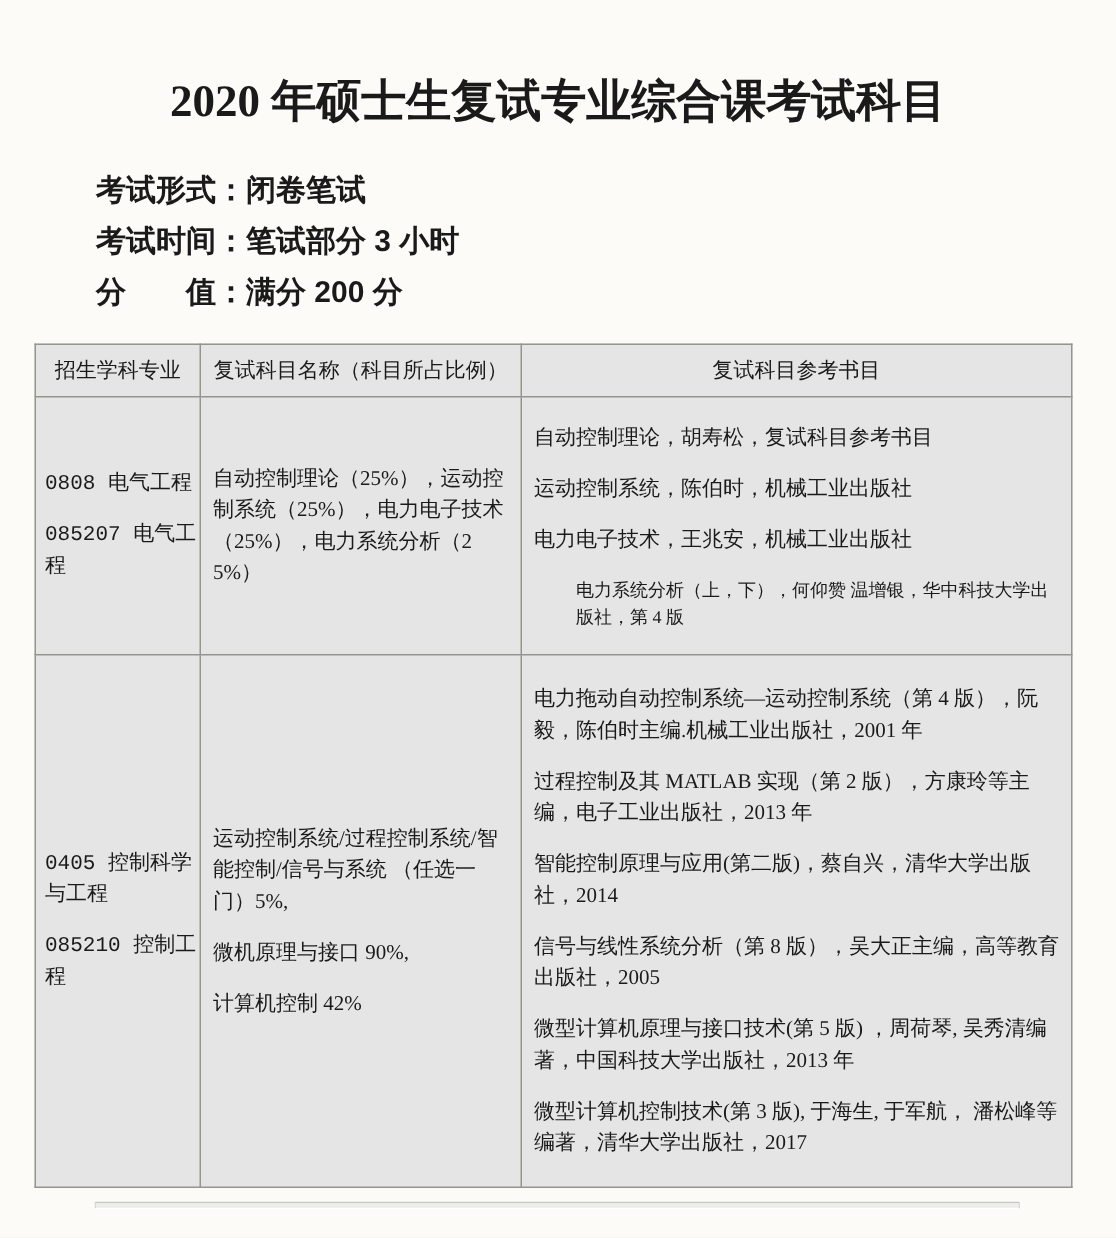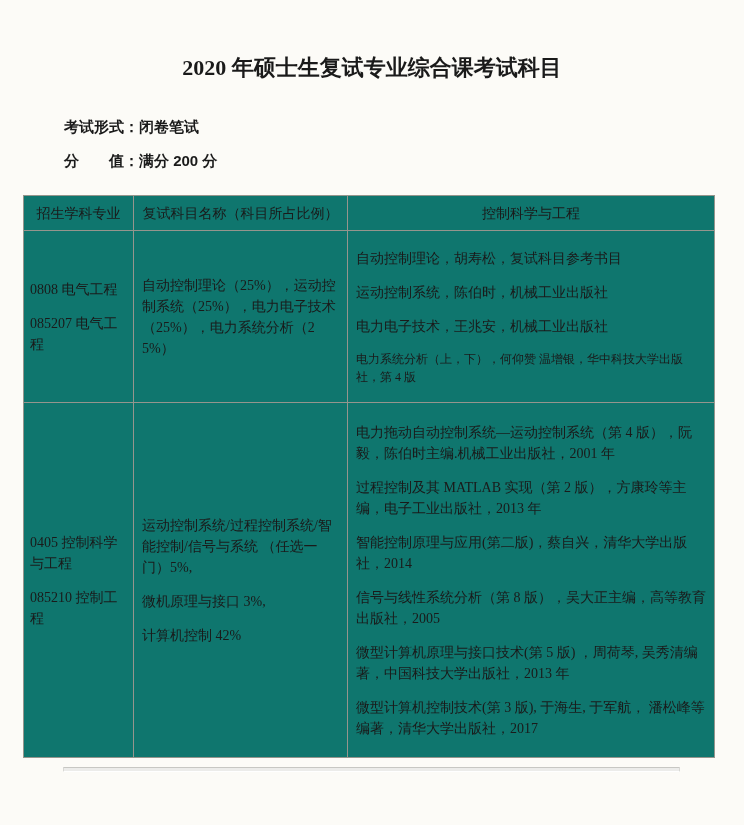--- a/index.html
+++ b/index.html
@@ -8,41 +8,41 @@
     width: 744px;
     height: 825px;
     background: #fcfbf7;
     color: #1a1a1a;
     font-family: "Liberation Serif", "DejaVu Serif", serif;
     overflow: hidden;
   }
   .doc-title {
     padding-top: 54px;
     text-align: center;
-    font-size: 22px;
+    font-size: 30px;
     font-weight: bold;
     line-height: 28px;
     font-family: "Liberation Serif", "DejaVu Serif", serif;
   }
   .info-block {
     margin: 28px 0 0 64px;
   }
   .info-line {
     font-family: "Liberation Sans", "DejaVu Sans", sans-serif;
     font-weight: bold;
-    font-size: 15px;
+    font-size: 20px;
     line-height: 34px;
     white-space: pre;
   }
   table.exam-table {
     margin: 17px 0 0 23px;
     width: 691px;
     table-layout: fixed;
     border-collapse: collapse;
-    background: #0f766e;
+    background: #e5e5e5;
     padding-left: 16px;
   }
   .exam-table col.c1 { width: 110px; }
   .exam-table col.c2 { width: 214px; }
   .exam-table col.c3 { width: 367px; }
   .exam-table th, .exam-table td {
     border: 1.5px solid #95958d;
     font-weight: normal;
     font-size: 14px;
     line-height: 21px;
@@ -50,55 +50,56 @@
     vertical-align: middle;
     word-break: break-all;
   }
   .exam-table thead th {
     height: 26px;
     text-align: center;
   }
   .exam-table tbody tr:nth-child(1) { height: 172px; }
   .exam-table tbody tr:nth-child(2) { height: 355px; }
   .para + .para { margin-top: 13px; }
-  .para.small { font-size: 12px; line-height: 18px; }
-  td.major-cell { padding-left: 6px; padding-right: 2px; }
+  .para.small { font-size: 12px; line-height: 18px; margin-left: 28px; }
+  td.major-cell { padding-left: 6px; padding-right: 2px; font-family: Liberation Mono, monospace; }
   .doc-hr {
     margin: 9px 0 0 63px;
     width: 615px;
     height: 3px;
     background: #ececea;
     border-top: 1px solid #c7c7c3;
     border-bottom: 1px solid #ffffff;
     border-left: 1px solid #d8d8d4;
     border-right: 1px solid #d8d8d4;
     border-radius: 1px;
   }
 </style>
 </head>
 <body>
 
 <div class="doc-title">2020 年硕士生复试专业综合课考试科目</div>
 
 <div class="info-block">
   <div class="info-line"><span>考试形式：</span><span>闭卷笔试</span></div>
+  <div class="info-line"><span>考试时间：</span><span>笔试部分 3 小时</span></div>
   <div class="info-line"><span>分　　值：</span><span>满分 200 分</span></div>
 </div>
 
 <table class="exam-table">
   <colgroup>
       <col class="c1">
       <col class="c2">
       <col class="c3">
     </colgroup>
   <thead>
     <tr>
       <th>招生学科专业</th>
       <th>复试科目名称（科目所占比例）</th>
-      <th>控制科学与工程</th>
+      <th>复试科目参考书目</th>
     </tr>
   </thead>
   <tbody>
       <tr>
         <td class="major-cell">
           <div class="para">0808 电气工程</div>
           <div class="para">085207 电气工程</div>
         </td>
         <td class="subjects-cell">
           <div class="para">自动控制理论（25%），运动控制系统（25%），电力电子技术（25%），电力系统分析（25%）</div>
@@ -110,21 +111,21 @@
           <div class="para small">电力系统分析（上，下），何仰赞 温增银，华中科技大学出版社，第 4 版</div>
         </td>
       </tr>
       <tr>
         <td class="major-cell">
           <div class="para">0405 控制科学与工程</div>
           <div class="para">085210 控制工程</div>
         </td>
         <td class="subjects-cell">
           <div class="para">运动控制系统/过程控制系统/智能控制/信号与系统 （任选一门）5%,</div>
-          <div class="para">微机原理与接口 3%,</div>
+          <div class="para">微机原理与接口 90%,</div>
           <div class="para">计算机控制 42%</div>
         </td>
         <td class="references-cell">
           <div class="para">电力拖动自动控制系统—运动控制系统（第 4 版），阮毅，陈伯时主编.机械工业出版社，2001 年</div>
           <div class="para">过程控制及其 MATLAB 实现（第 2 版），方康玲等主编，电子工业出版社，2013 年</div>
           <div class="para">智能控制原理与应用(第二版)，蔡自兴，清华大学出版社，2014</div>
           <div class="para">信号与线性系统分析（第 8 版），吴大正主编，高等教育出版社，2005</div>
           <div class="para">微型计算机原理与接口技术(第 5 版) ，周荷琴, 吴秀清编著，中国科技大学出版社，2013 年</div>
           <div class="para">微型计算机控制技术(第 3 版), 于海生, 于军航， 潘松峰等编著，清华大学出版社，2017</div>
         </td>

